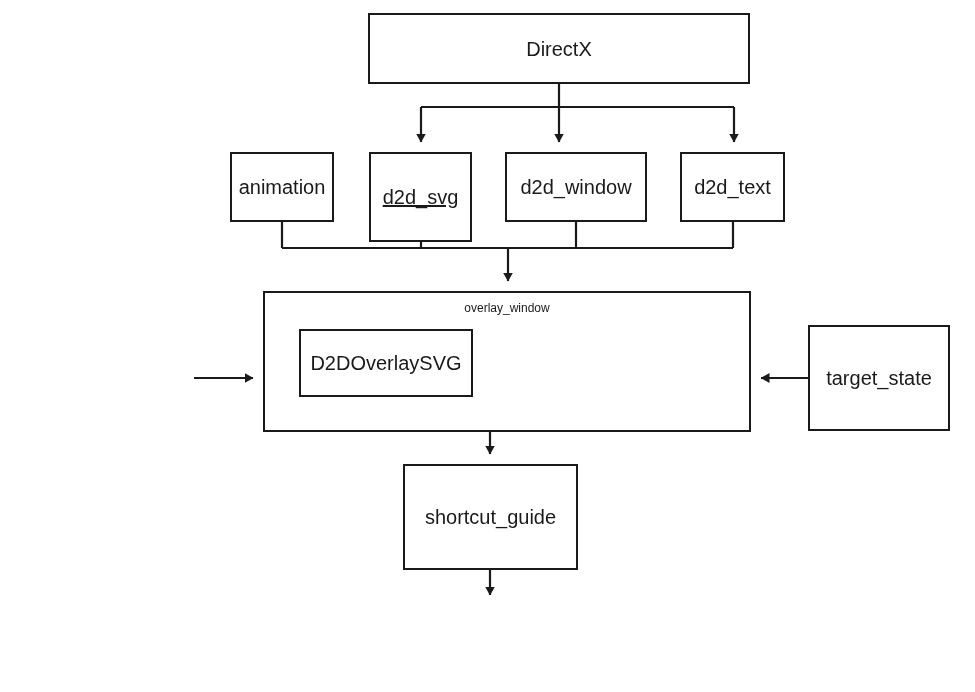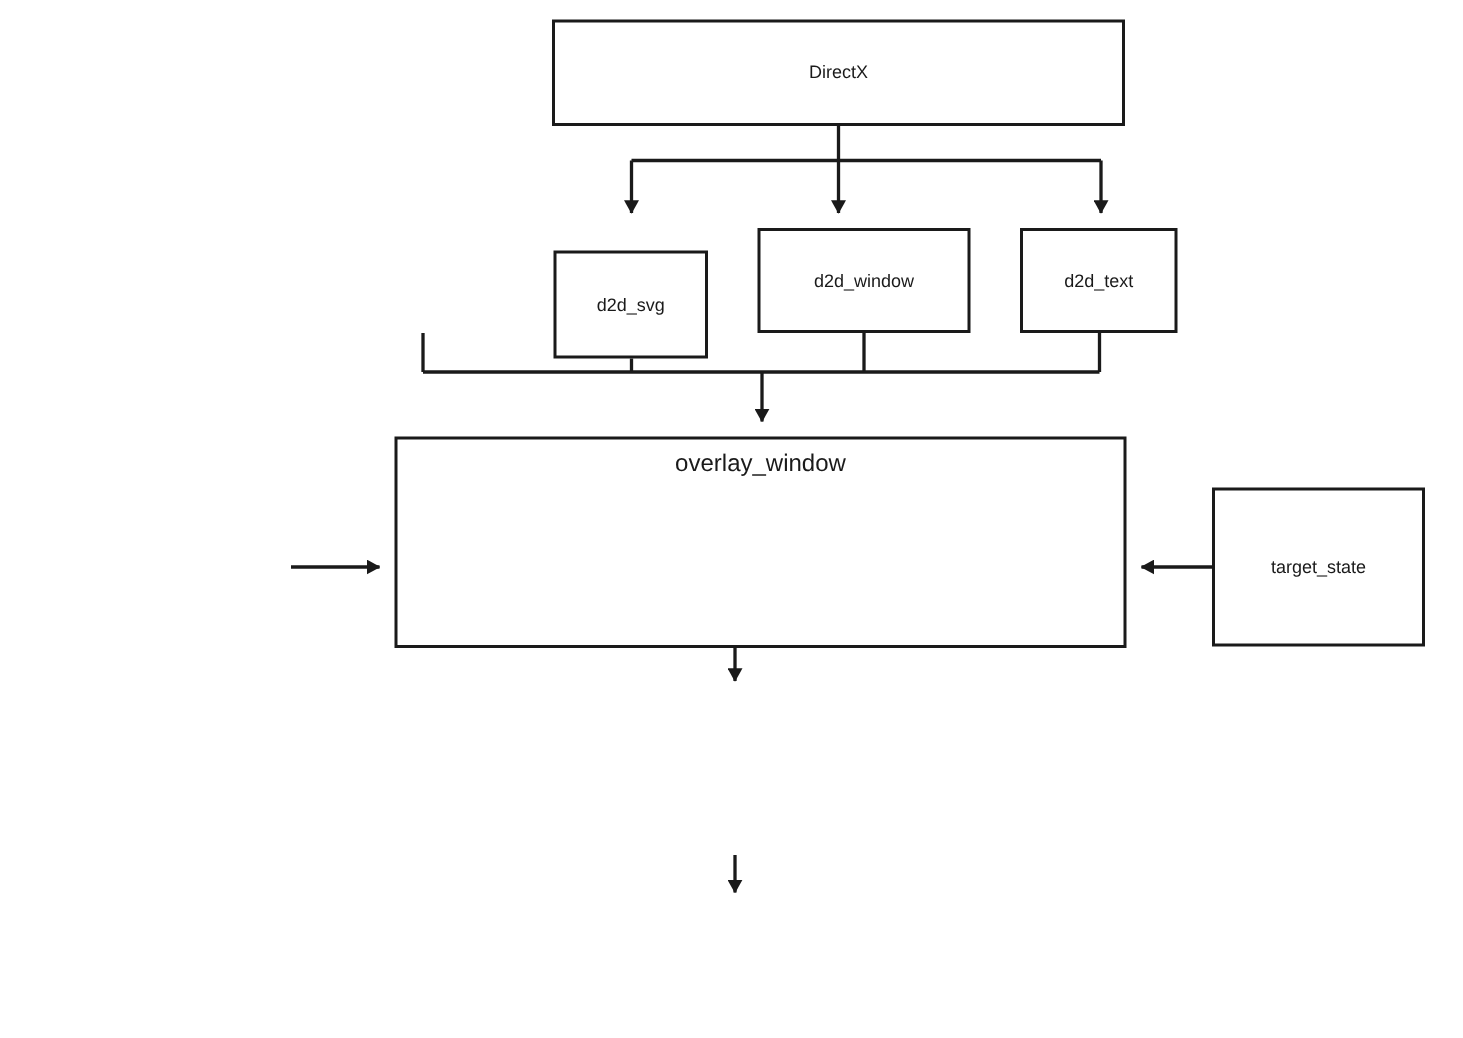--- a/index.html
+++ b/index.html
@@ -28,39 +28,39 @@
   .node {
     position: absolute;
     box-sizing: border-box;
     border: 2px solid #1a1a1a;
     background: #ffffff;
     display: flex;
     align-items: center;
     justify-content: center;
     text-align: left;
     color: #1a1a1a;
-    font-size: 12px;
+    font-size: 20px;
     line-height: 1.2;
     font-family: "Liberation Sans", sans-serif;
     z-index: 2;
   }
   .cluster {
     position: absolute;
     box-sizing: border-box;
     border: 2px solid #1a1a1a;
     background: #ffffff;
     z-index: 1;
   }
   .cluster-label {
     position: absolute;
     left: 0;
     right: 0;
     top: 8px;
     text-align: center;
-    font-size: 16px;
+    font-size: 12px;
     color: #1a1a1a;
     font-family: "Liberation Sans", sans-serif;
   }
 </style>
 </head>
 <body>
 
 <div id="canvas">
 
   <svg id="edges" viewBox="0 0 975 692" xmlns="http://www.w3.org/2000/svg">
@@ -100,35 +100,44 @@
   </svg>
 
   <div class="cluster" style="left:263px; top:291px; width:488px; height:141px;">
     <div class="cluster-label">overlay_window</div>
   </div>
 
   <div class="node" style="left:368px; top:13px; width:382px; height:71px;">
     <span>DirectX</span>
   </div>
 
+  <div class="node" style="left:230px; top:152px; width:104px; height:70px;">
+    <span>animation</span>
+  </div>
 
-  <div class="node" style="left:369px; top:167px; width:103px; height:72px;">
+  <div class="node" style="left:369px; top:152px; width:103px; height:90px;text-decoration:underline;">
     <span>d2d_svg</span>
   </div>
 
   <div class="node" style="left:505px; top:152px; width:142px; height:70px;">
     <span>d2d_window</span>
   </div>
 
   <div class="node" style="left:680px; top:152px; width:105px; height:70px;">
     <span>d2d_text</span>
   </div>
 
+  <div class="node" style="left:299px; top:329px; width:174px; height:68px;">
+    <span>D2DOverlaySVG</span>
+  </div>
 
 
 
   <div class="node" style="left:808px; top:325px; width:142px; height:106px;">
     <span>target_state</span>
   </div>
 
+  <div class="node" style="left:403px; top:464px; width:175px; height:106px;">
+    <span>shortcut_guide</span>
+  </div>
 
 
 </div>
 
 </body></html>

